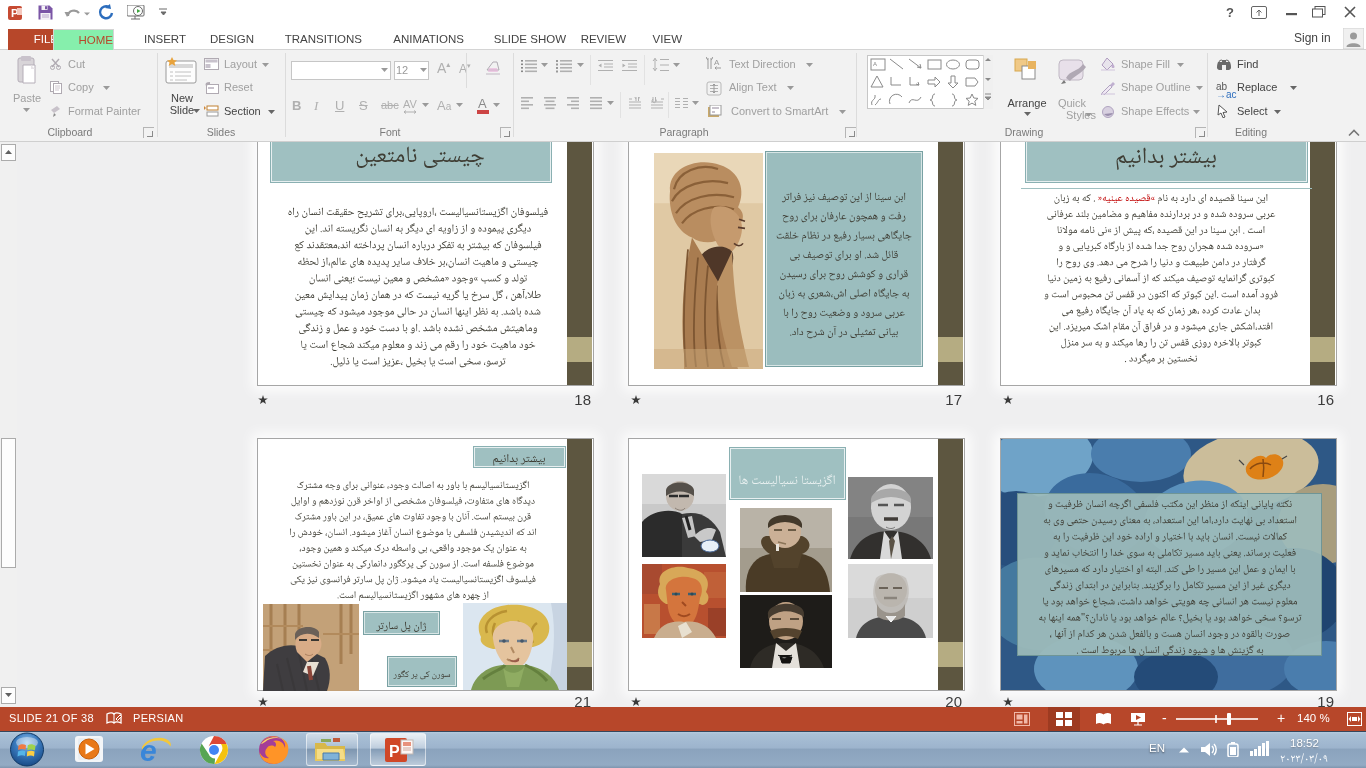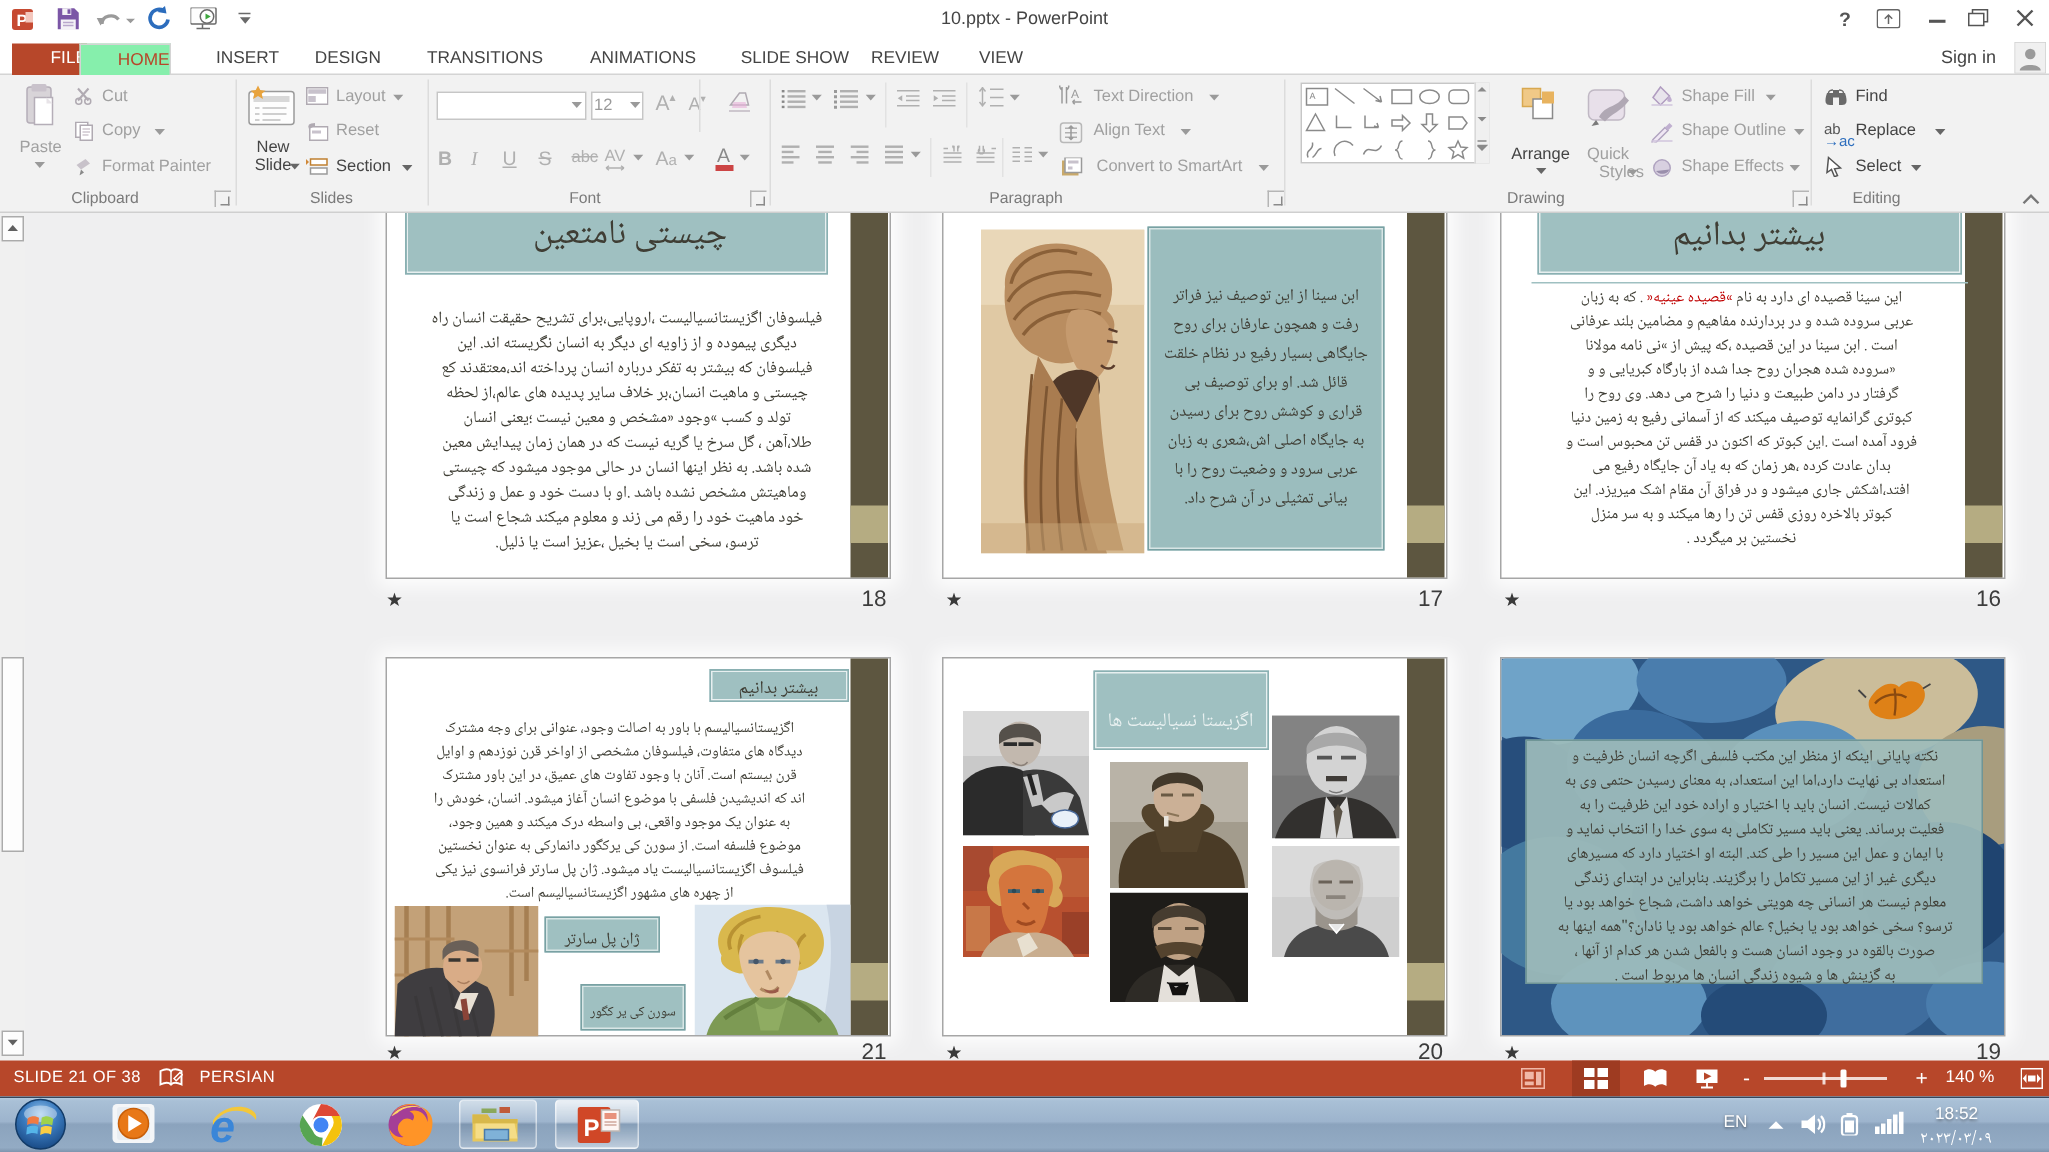--- a/index.html
+++ b/index.html
@@ -158,21 +158,20 @@
     </svg>
     <svg class="ab" style="left:127px;top:5px" width="20" height="16">
       <rect x="0" y="0" width="17" height="11" rx="1" stroke="#6a6a6a" fill="#fdfdfd"></rect>
       <circle cx="11" cy="6" r="4.5" fill="#fff" stroke="#6a6a6a"></circle>
       <path d="M10 4 l3.5 2 -3.5 2z" fill="#3fa73f"></path>
       <path d="M8 11 v3 M4 14 h9" stroke="#6a6a6a"></path>
     </svg>
     <svg class="ab" style="left:158px;top:8px" width="12" height="10">
       <path d="M1 1 h8 M3 4 l2.5 3 2.5 -3z" stroke="#6a6a6a" fill="#6a6a6a"></path>
     </svg>
-    <div class="ab" style="left:0;width:1366px;top:5px;text-align:center;font-size:12px;color:#444">10.pptx - PowerPoint</div>
     <div class="ab" style="left:1226px;top:5px;font-size:13px;color:#555;font-weight:bold">?</div>
     <svg class="ab" style="left:1251px;top:6px" width="16" height="13">
       <rect x="0.5" y="0.5" width="15" height="12" rx="1.5" stroke="#666" fill="none"></rect>
       <path d="M8 10 V4 M5.5 6.5 L8 4 l2.5 2.5" stroke="#666" fill="none"></path>
     </svg>
     <svg class="ab" style="left:1286px;top:13px" width="12" height="3">
       <rect width="11" height="2.2" fill="#555"></rect>
     </svg>
     <svg class="ab" style="left:1312px;top:6px" width="14" height="12">
       <rect x="3" y="0.5" width="10" height="8" stroke="#555" fill="none"></rect>

